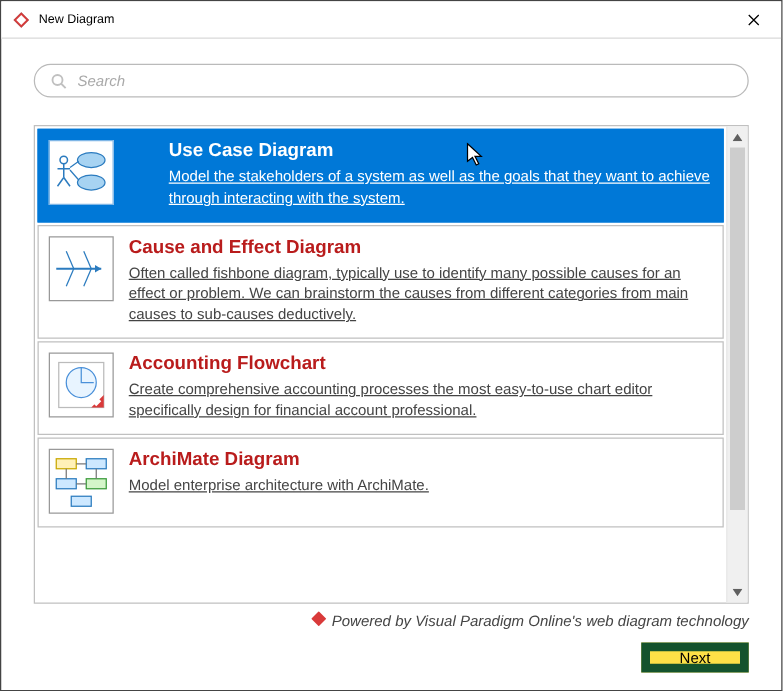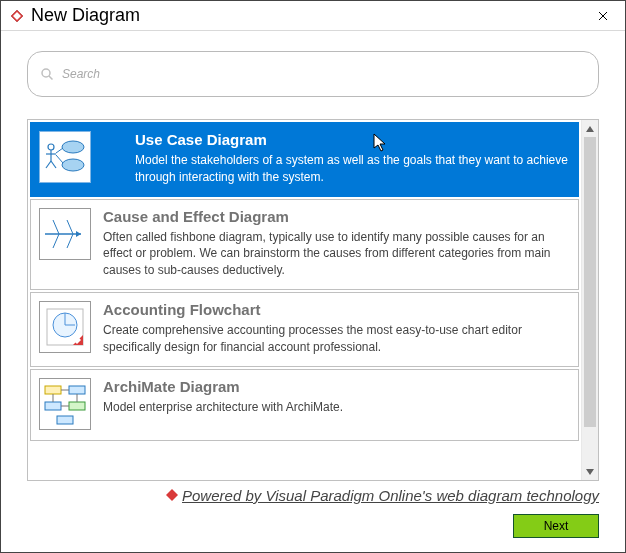--- a/index.html
+++ b/index.html
@@ -16,37 +16,37 @@
   }
   
   .titlebar {
     height:30px;
     display:flex; align-items:center;
     padding:0 0 0 8px;
     border-bottom:1px solid #d9d9d9;
     background:#fff;
   }
   .titlebar .app-icon { width:16px; height:16px; margin-right:6px; display:flex; align-items:center; justify-content:center; }
-  .titlebar .title { font-size:18px; color:#000; }
+  .titlebar .title { font-size:10px; color:#000; }
   .titlebar .spacer { flex:1; }
   .titlebar .close-btn {
     width:45px; height:30px;
     display:flex; align-items:center; justify-content:center;
     font-size:12px; color:#000;
   }
 
   .content {
     flex:1; display:flex; flex-direction:column;
     padding:20px 26px 0 26px;
     min-height:0;
   }
 
   
   .search-wrap {
-    height:46px;
+    height:27px;
     border:1px solid #bababa;
     border-radius:15px;
     display:flex; align-items:center;
     padding:0 12px;
     background:#fff;
   }
   .search-wrap .search-icon { display:flex; align-items:center; justify-content:center; margin-right:6px; }
   .search-wrap input {
     flex:1; border:none; outline:none;
     font-size:12px; color:#555;
@@ -101,44 +101,45 @@
     margin-right:12px;
     display:flex; align-items:center; justify-content:center;
     overflow:hidden;
   }
   .item.selected .thumb { border-color:#7fb6e6; }
 
   .item .text { flex:1; }
   .item .item-title {
     font-size:15px; font-weight:bold;
     margin:0 0 4px 0;
-    color:#737373;
+    color:#b91c1c;
   }
   .item.selected .item-title { color:#fff; }
   .item .item-desc {
     font-size:12px; line-height:1.4;
     color:#444;
+    text-decoration:underline;
   }
   .item.selected .item-desc { color:#fff; }
 
   .footer-note {
     margin-top:6px;
     display:flex; align-items:center; justify-content:flex-end;
     gap:4px;
-    font-size:15px; font-style:italic; color:#444;text-decoration:underline;
+    font-size:12px; font-style:italic; color:#444;
   }
   .buttons {
     display:flex; justify-content:flex-end;
     gap:8px;
     padding:10px 26px 14px 26px;
   }
   .btn {
     min-width:86px; height:24px;
-    border:1px solid #14532d;
-    background:#84cc16;
+    border:7px solid #14532d;
+    background:#fde047;
     font-size:12px; color:#000;
     display:flex; align-items:center; justify-content:center;
     cursor:default;
   }
 
   .cursor-arrow {
     position:absolute; left:452px; top:130px;
     pointer-events:none;
   }
 </style>

